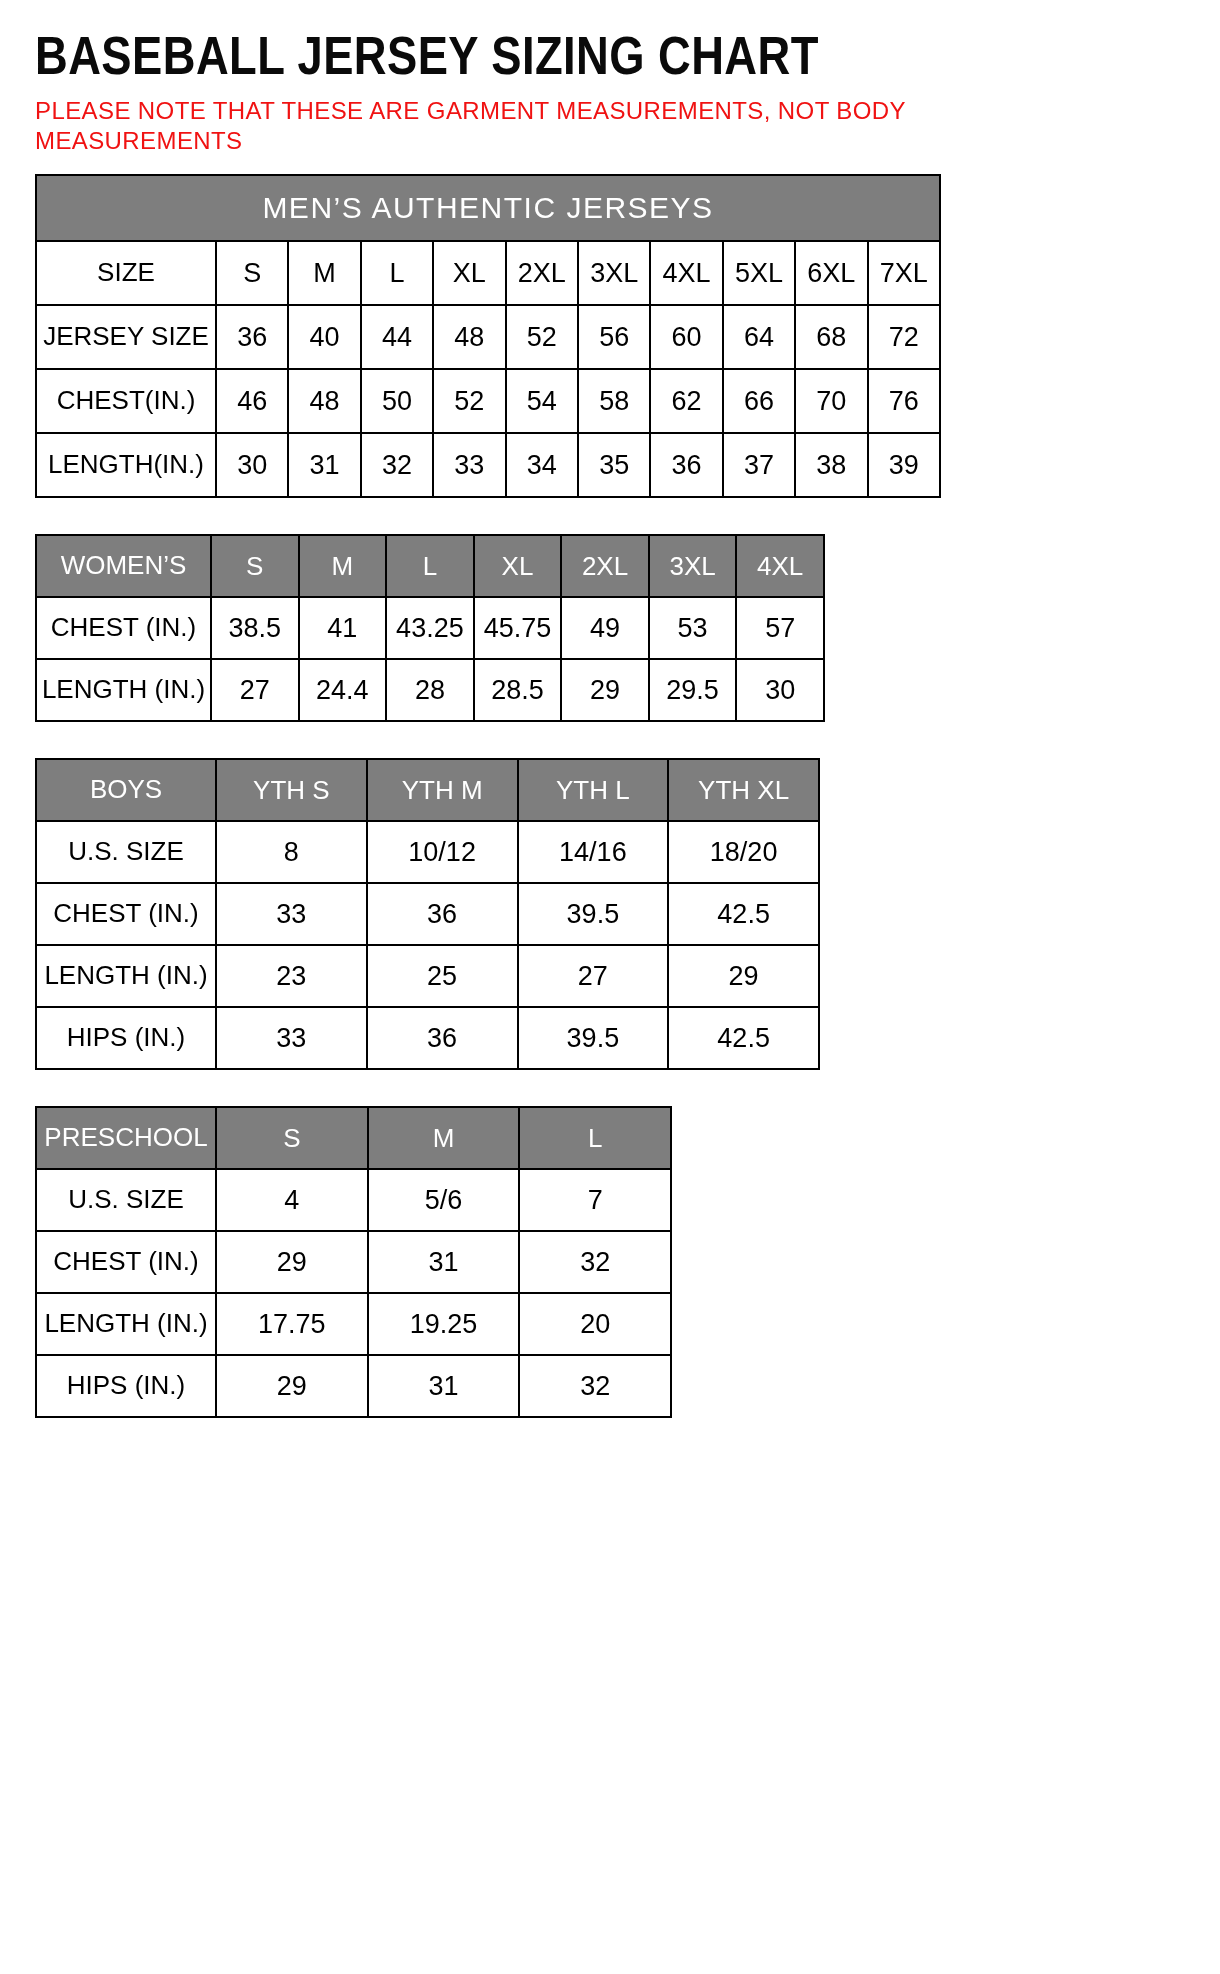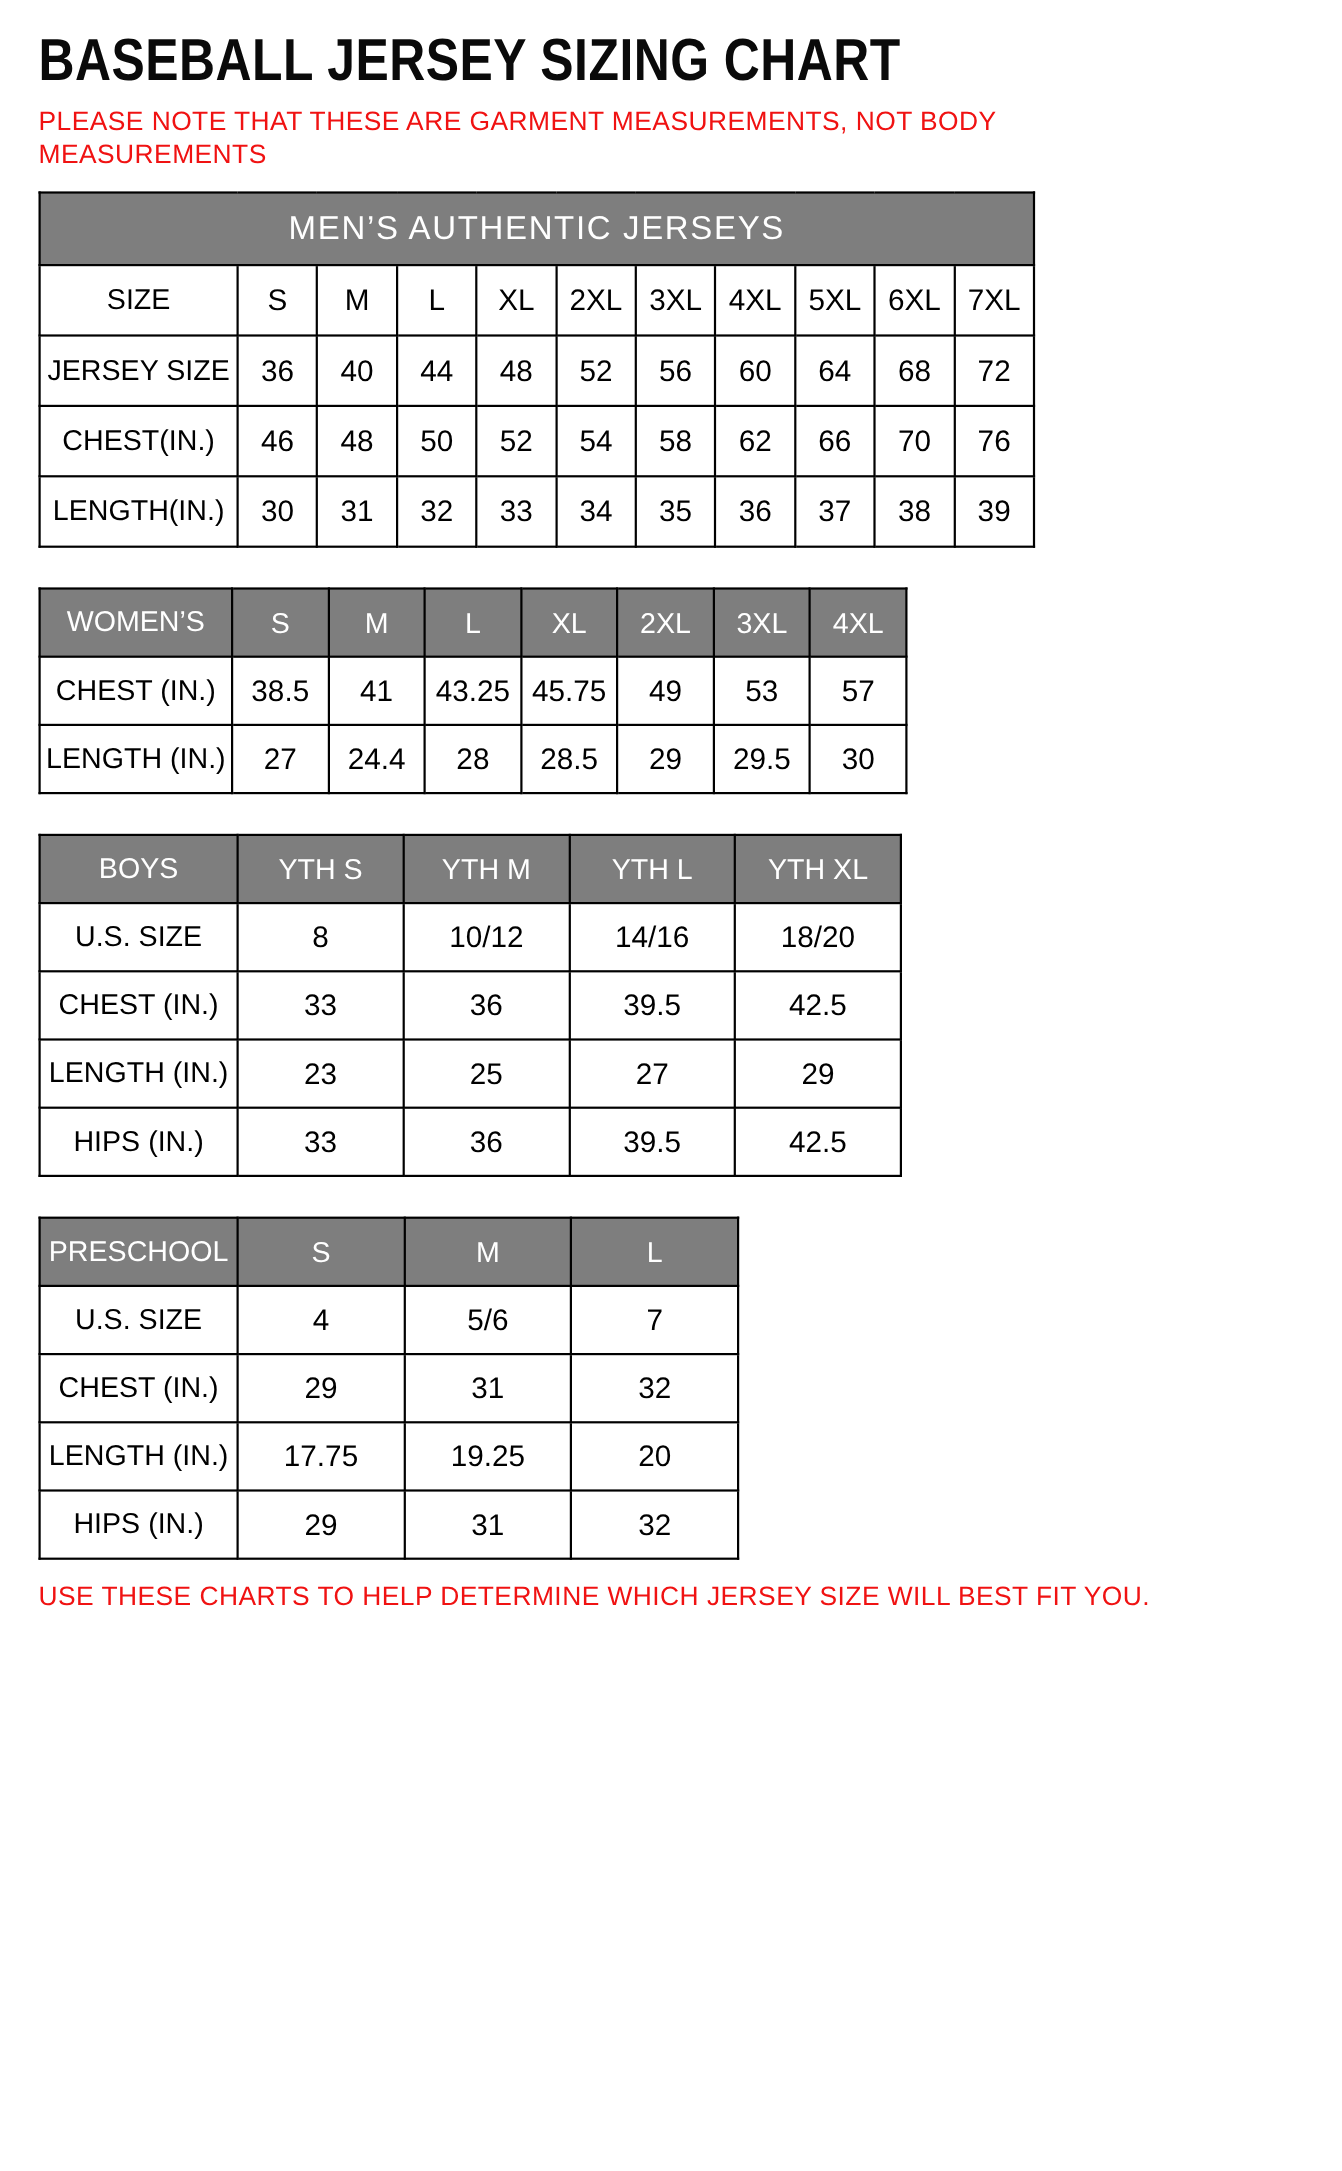--- a/index.html
+++ b/index.html
@@ -290,15 +290,14 @@
         </tr>
         <tr>
           <td class="label-col">HIPS (IN.)</td>
           <td>29</td>
           <td>31</td>
           <td>32</td>
         </tr>
       </tbody>
   </table>
 
-  <p class="footer">USE THESE CHARTS TO HELP DETERMINE WHICH JERSEY SIZE WILL BEST FIT YOU.</p>
 
 </div>
 
 </body></html>

